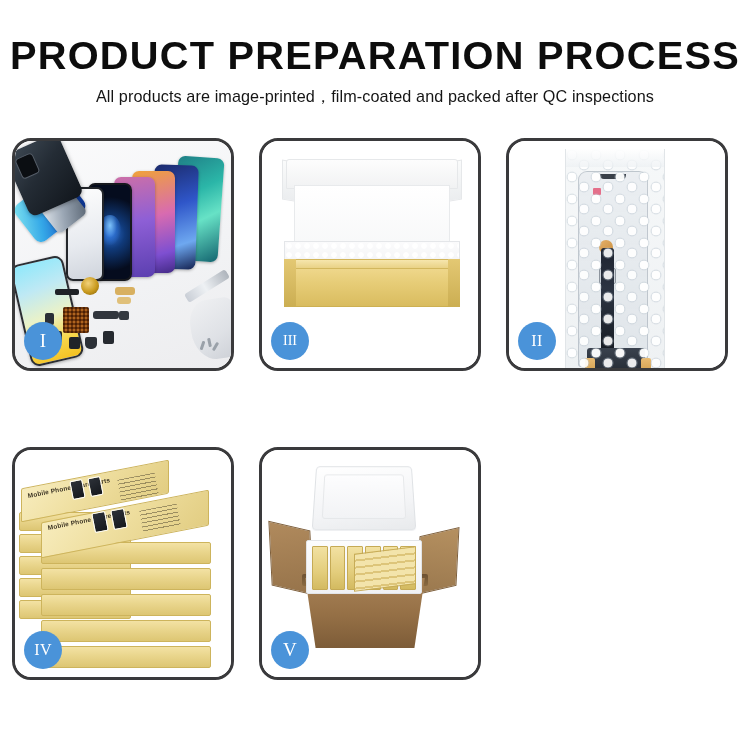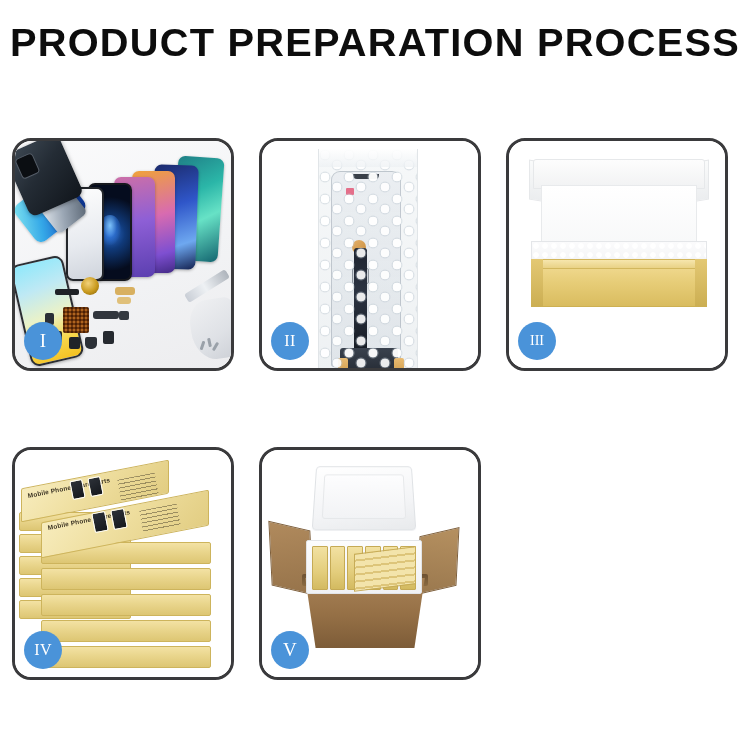--- a/index.html
+++ b/index.html
@@ -14,21 +14,21 @@
 
   .page {
     position: relative;
     width: 750px;
     height: 750px;
     background: #ffffff;
   }
 
   
   .header {
-    padding-top: 20px;
+    padding-top: 33px;
     text-align: center;
   }
 
   .main-title {
     font-family: "Liberation Sans", sans-serif;
     font-size: 39px;
     font-weight: bold;
     letter-spacing: 1.2px;
     color: #0d0d0d;
     line-height: 46px;
@@ -516,20 +516,21 @@
     border-radius: 3px;
   }
 </style>
 </head>
 <body>
 
 <div class="page">
 
   <div class="header">
     <div class="main-title">PRODUCT PREPARATION PROCESS</div>
+    <div class="subtitle">All products are image-printed，film-coated and packed after QC inspections</div>
   </div>
 
   <div class="grid">
 
     <div class="panel">
       <div class="panel-photo">
         <div class="p1-bg"></div>
         <div class="ph ph-a"></div>
         <div class="ph ph-b"></div>
         <div class="ph ph-c"></div>
@@ -559,54 +560,54 @@
             <i></i>
             <i></i>
             <i></i>
           </div>
       </div>
       <div class="badge">I</div>
     </div>
 
     <div class="panel">
       <div class="panel-photo">
+        <div class="p3-bg"></div>
+        <div class="lid-fold-l"></div>
+        <div class="lid-fold-r"></div>
+        <div class="lid-top"></div>
+        <div class="lid-face"></div>
+        <div class="foam-pad"></div>
+        <div class="tray-inner"></div>
+        <div class="tray-side-l"></div>
+        <div class="tray-side-r"></div>
+        <div class="tray-lip"></div>
+        <div class="tray-front"></div>
+      </div>
+      <div class="badge xwide">III</div>
+    </div>
+
+    <div class="panel">
+      <div class="panel-photo">
         <div class="p2-bg"></div>
         <div class="bubble-bag">
           <div class="screen-inner">
             <div class="screen-notch"></div>
             <div class="pink-tag"></div>
             <div class="flex-dot"></div>
             <div class="flex-ic"></div>
             <div class="flex-cable"></div>
             <div class="flex-foot"></div>
             <div class="flex-gold-l"></div>
             <div class="flex-gold-r"></div>
           </div>
           <div class="bubbles"></div>
           <div class="bag-seal"></div>
         </div>
       </div>
       <div class="badge wide">II</div>
-    </div>
-
-    <div class="panel">
-      <div class="panel-photo">
-        <div class="p3-bg"></div>
-        <div class="lid-fold-l"></div>
-        <div class="lid-fold-r"></div>
-        <div class="lid-top"></div>
-        <div class="lid-face"></div>
-        <div class="foam-pad"></div>
-        <div class="tray-inner"></div>
-        <div class="tray-side-l"></div>
-        <div class="tray-side-r"></div>
-        <div class="tray-lip"></div>
-        <div class="tray-front"></div>
-      </div>
-      <div class="badge xwide">III</div>
     </div>
 
     <div class="panel">
       <div class="panel-photo">
         <div class="p4-bg"></div>
         <div class="stack">
           <div class="gbox rb rb1"></div>
           <div class="gbox rb rb2"></div>
           <div class="gbox rb rb3"></div>
           <div class="gbox rb rb4"></div>

